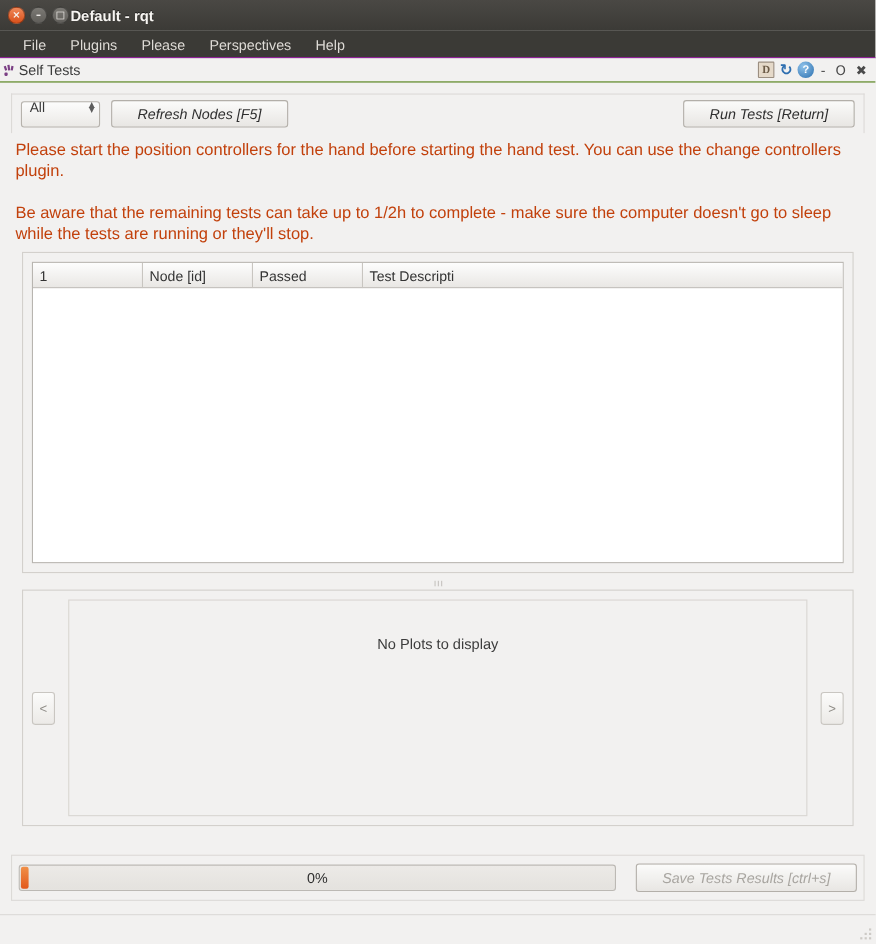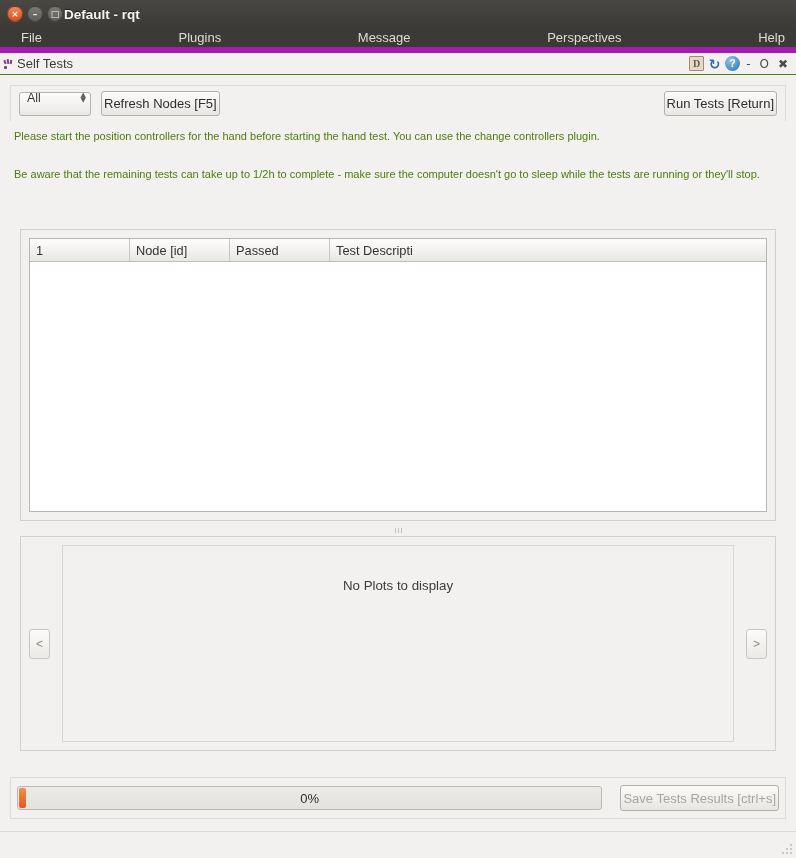--- a/index.html
+++ b/index.html
@@ -40,22 +40,21 @@
     text-shadow: 0 -1px 0 rgba(0,0,0,0.55);
   }
 
   
   #menubar {
     height: 25px;
     background: #3b3a36;
     display: flex;
     align-items: center;
     padding-left: 10px;
-    border-bottom: 6px solid #a21caf;
-    justify-content: space-between;
+    border-bottom: 1px solid #a21caf;
   }
   .menuitem {
     color: #dedbd6;
     font-size: 13px;
     padding: 2px 11px;
     cursor: default;
   }
 
   
   #docktitle {
@@ -152,39 +151,40 @@
     line-height: 5px; font-size: 7px; color: #5d5d5d;
     font-family: "DejaVu Sans", sans-serif;
   }
   .btn {
     height: 25px;
     background: linear-gradient(to bottom,#fbfbfa,#e8e6e3);
     border: 1px solid #b3afa9;
     border-radius: 3px;
     font-size: 13px;
     color: #2e2e2e;
-    padding: 0 2px;
+    padding: 0 23px;
     cursor: default;
     display: flex; align-items: center;
     font-family: "Liberation Sans", sans-serif;
+    font-style: italic;
   }
   .btn.disabled { color: #a8a5a0; }
   #refresh-btn { margin-left: 10px; }
   #run-btn { margin-left: auto; }
 
   
   #descbox {
     position: absolute;
     top: 44px; left: 10px; right: 10px;
     height: 85px;
     padding: 6px 4px 0 4px;
   }
   .para {
-    font-size: 11px;
-    color: #4d7c0f;
+    font-size: 15px;
+    color: #c2410c;
     line-height: 19px;
     margin: 0;
   }
   .para + .para { margin-top: 19px; }
 
   
   #tablepanel {
     position: absolute;
     top: 152px; left: 20px; right: 20px; height: 292px;
     border: 1px solid #d3d0cc;
@@ -320,21 +320,21 @@
     <div class="wbtn max">
       <span>□</span>
     </div>
   </div>
   <div id="wintitle">Default - rqt</div>
 </div>
 
 <div id="menubar">
   <div class="menuitem">File</div>
   <div class="menuitem">Plugins</div>
-  <div class="menuitem">Message</div>
+  <div class="menuitem">Please</div>
   <div class="menuitem">Perspectives</div>
   <div class="menuitem">Help</div>
 </div>
 
 <div id="docktitle">
   <div id="dock-icon">
       <i></i>
       <i></i>
       <i></i>
       <i></i>

